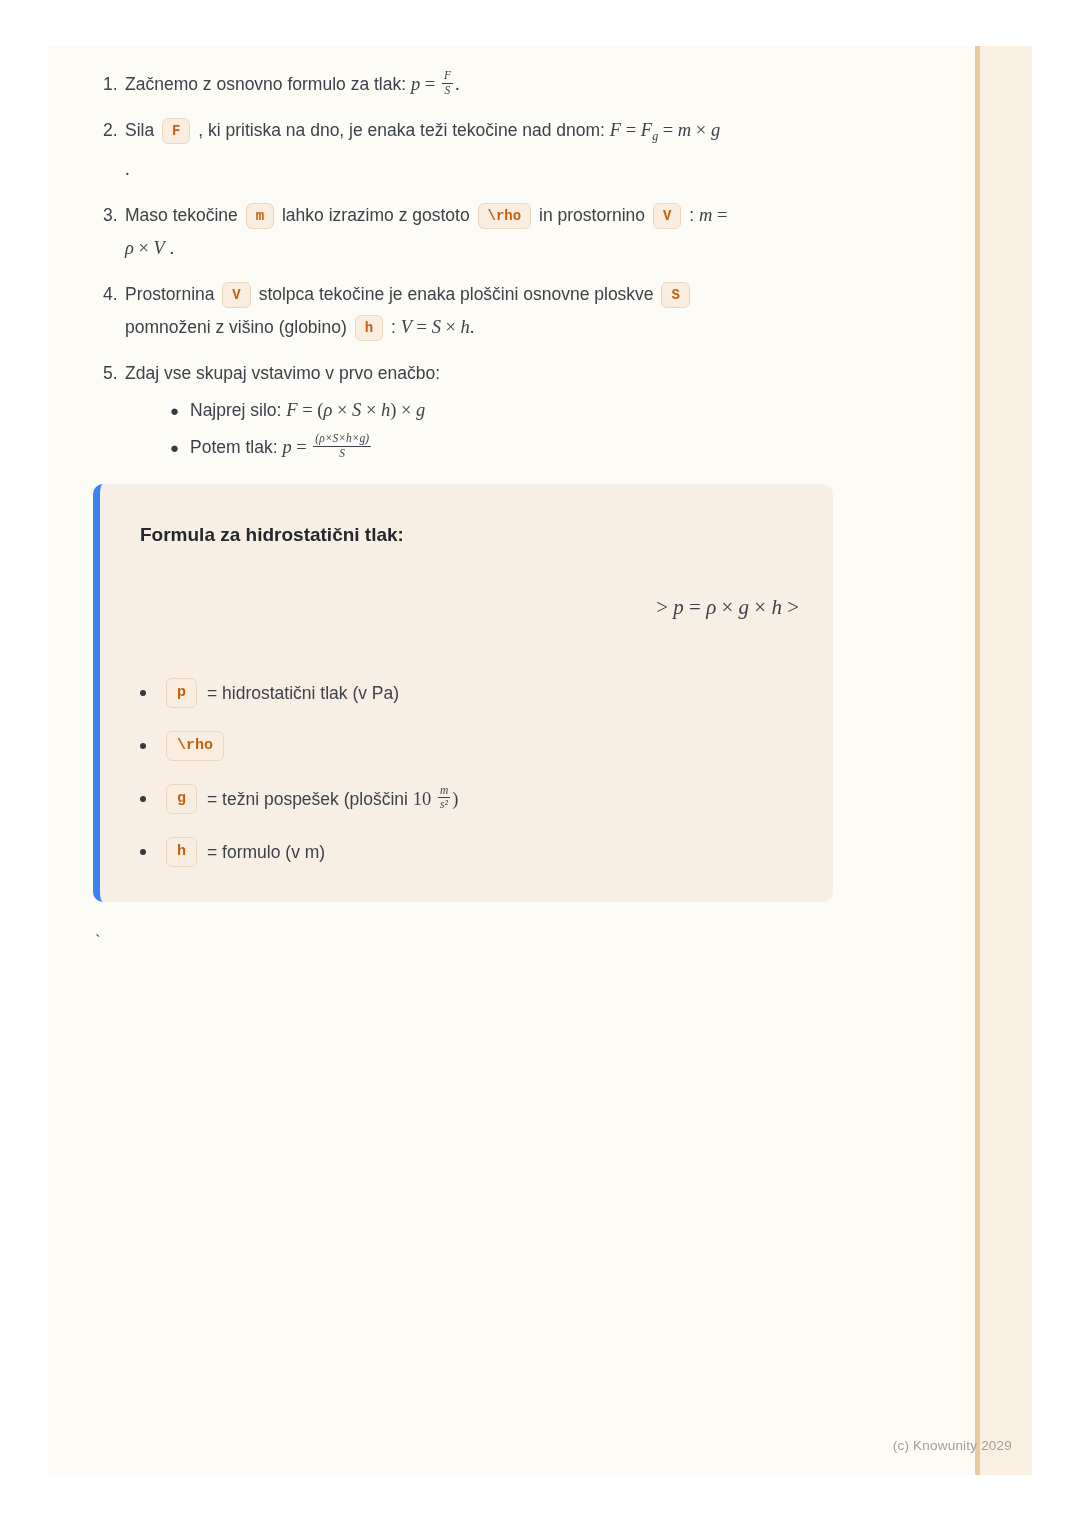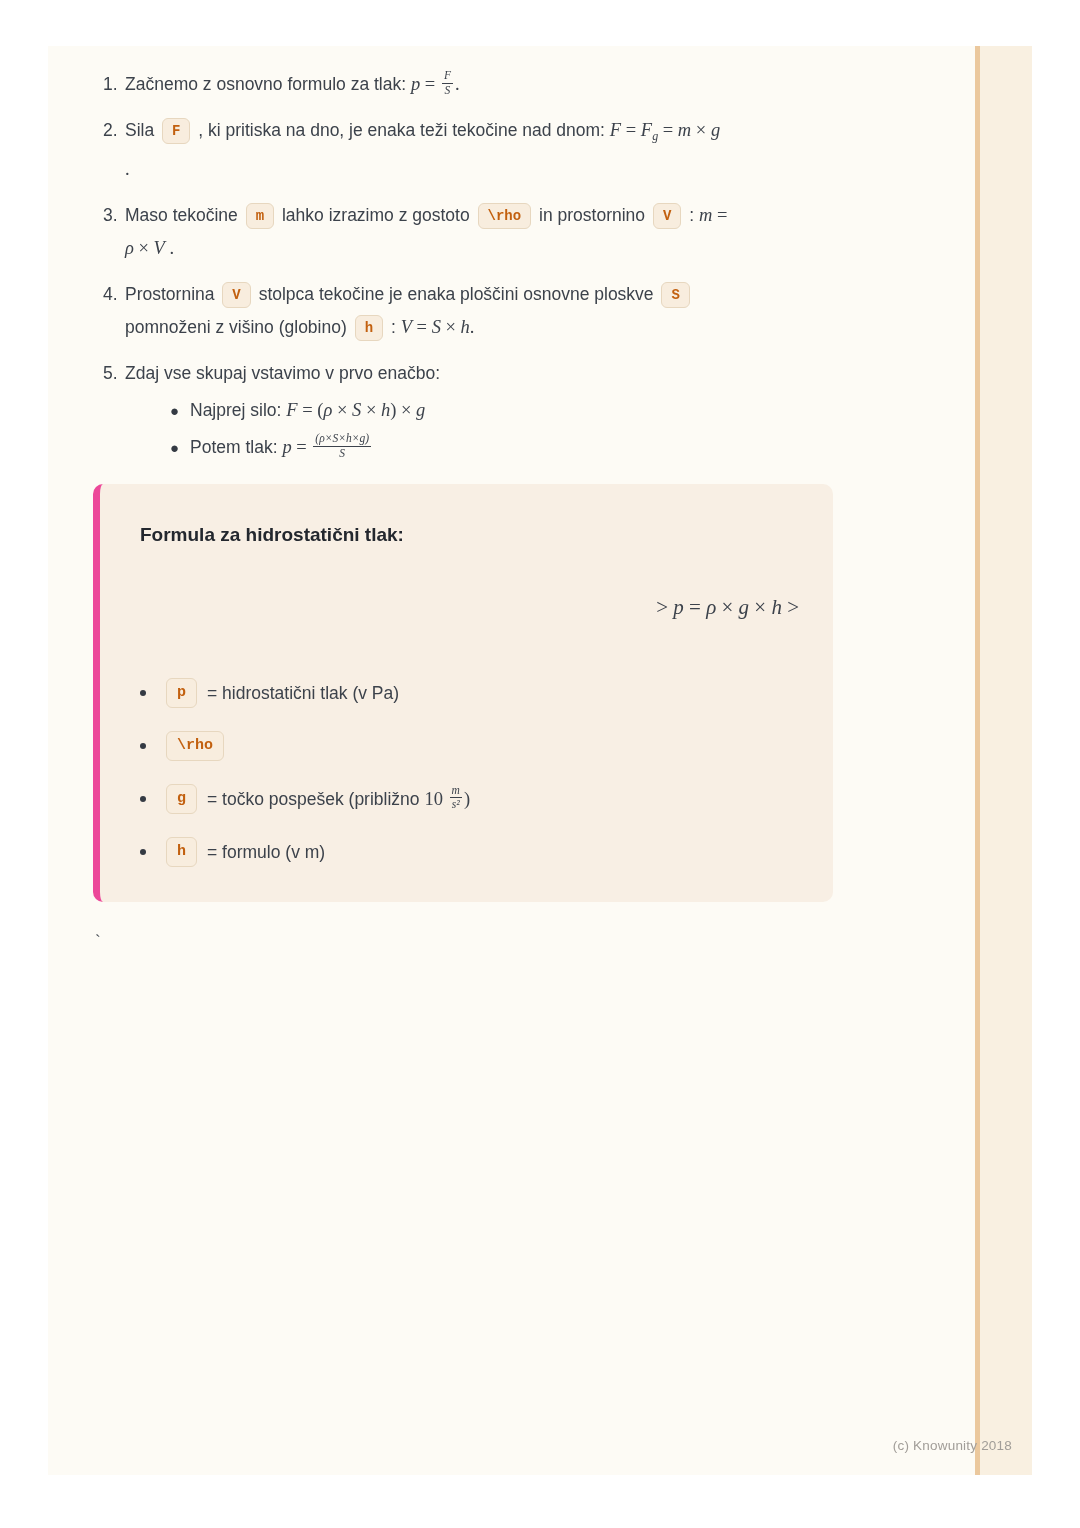--- a/index.html
+++ b/index.html
@@ -43,21 +43,21 @@
   .frac .den{display:block;border-top:1.2px solid #3c424b;padding:0 2px;}
   
   .badge{
     display:inline-block;font-family:"Liberation Mono","DejaVu Sans Mono",monospace;
     font-size:14px;font-weight:bold;color:#c2600f;background:#f8edde;
     border:1px solid #e7d7bf;border-radius:6px;padding:1px 9px;margin:0 3px;
     line-height:22px;vertical-align:1px;
   }
   
   .formula-box{
-    margin-top:20px;background:#f8efe4;border-left:7px solid #ec4899;
+    margin-top:20px;background:#f8efe4;border-left:7px solid #3b82f6;
     border-radius:10px;padding:26px 34px 30px 40px;box-sizing:border-box;
     width:740px;
   }
   .fb-title{font-weight:bold;font-size:19px;color:#23272e;margin:8px 0 0 0;}
   .fb-formula{text-align:right;margin:40px 0 48px 0;}
   .fb-formula .mo,.fb-formula .mi{font-size:21px;}
   .fb-row{display:flex;align-items:center;margin-top:13px;min-height:40px;}
   .fb-dot{width:6px;height:6px;border-radius:50%;background:#343a43;margin-right:20px;flex:none;}
   .fb-badge{font-size:15px;padding:4px 10px;margin:0 4px 0 0;line-height:20px;}
   .fb-text{margin-left:6px;}
@@ -95,27 +95,27 @@
             <span class="badge fb-badge">p</span>
             <span class="fb-text"><span class="tx">= hidrostatični tlak (v Pa)</span></span>
           </div>
           <div class="fb-row">
             <span class="fb-dot"></span>
             <span class="badge fb-badge">\rho</span>
           </div>
           <div class="fb-row">
             <span class="fb-dot"></span>
             <span class="badge fb-badge">g</span>
-            <span class="fb-text"><span class="tx">= točko pospešek (približno </span><span class="mo">10 </span><span class="frac"><span class="num">m</span><span class="den">s²</span></span><span class="mo">)</span></span>
+            <span class="fb-text"><span class="tx">= težni pospešek (ploščini </span><span class="mo">10 </span><span class="frac"><span class="num">m</span><span class="den">s²</span></span><span class="mo">)</span></span>
           </div>
           <div class="fb-row">
             <span class="fb-dot"></span>
             <span class="badge fb-badge">h</span>
             <span class="fb-text"><span class="tx">= formulo (v m)</span></span>
           </div>
         </div>
     </div>
 
     <div class="stray">`</div>
   </div>
 
-  <div class="footer">(c) Knowunity 2018</div>
+  <div class="footer">(c) Knowunity 2029</div>
 </div>
 
 </body></html>

